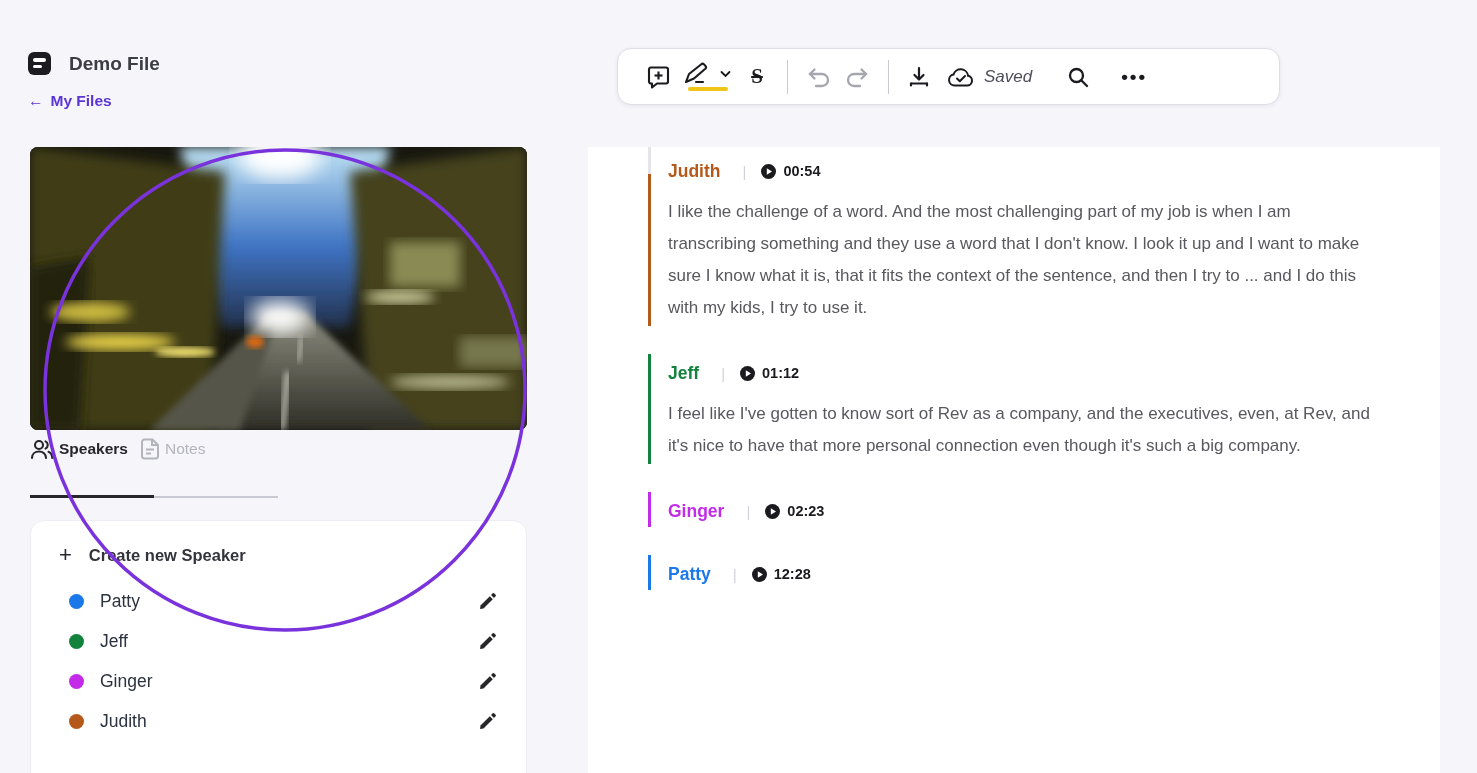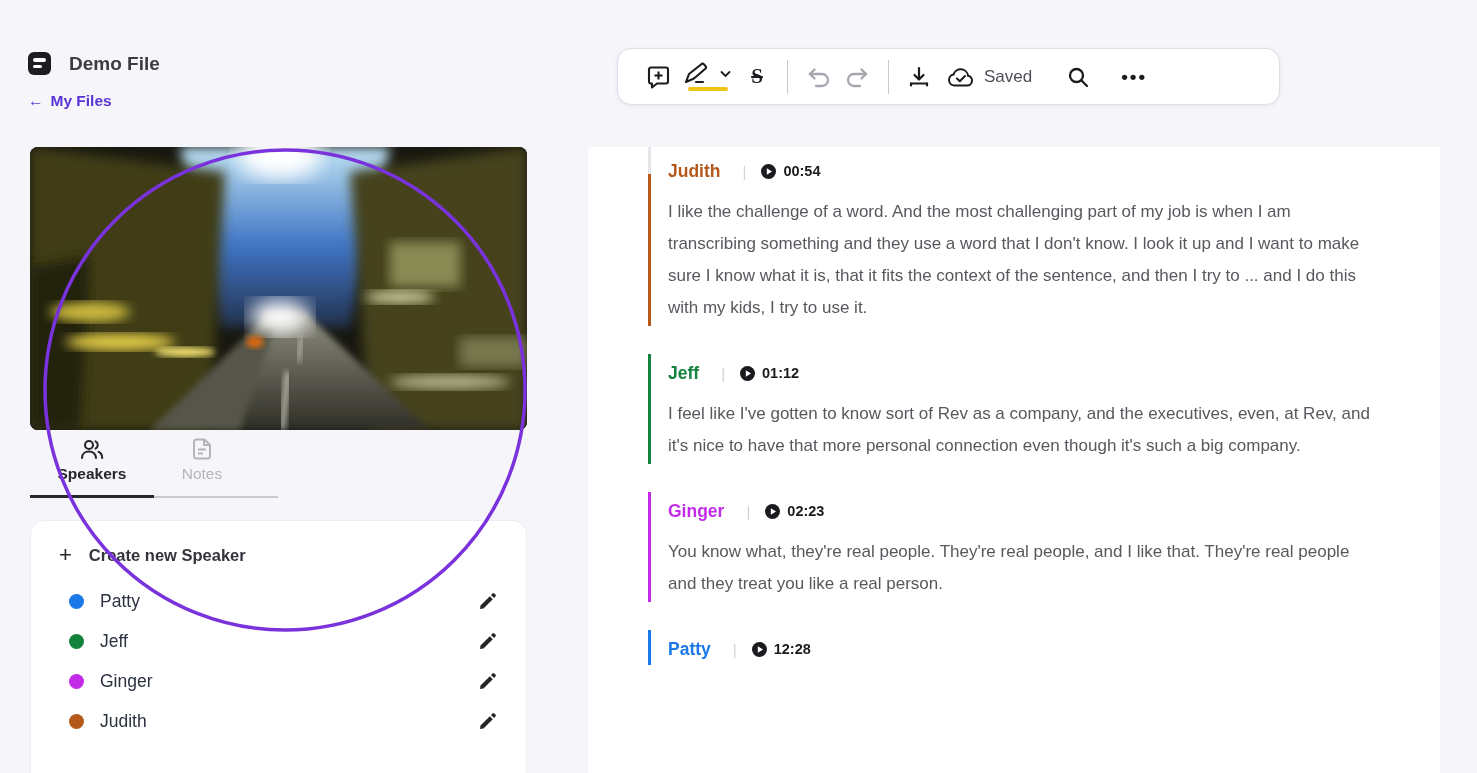--- a/index.html
+++ b/index.html
@@ -24,34 +24,34 @@
 
   
   .toolbar { position:absolute; left:617px; top:48px; width:663px; height:57px;
              background:#fff; border:1px solid #DEDEE8; border-radius:14px;
              box-shadow:0 1px 4px rgba(30,30,60,.07);
              display:flex; align-items:center; padding:0 20px; }
   .tb-btn { display:flex; align-items:center; justify-content:center; height:40px; min-width:40px;
             border-radius:8px; cursor:pointer; color:#1B1B1F; position:relative; }
   .tb-divider { width:1px; height:34px; background:#C9C9D3; margin:0 10px; }
   .tb-saved { display:flex; align-items:center; gap:9px; margin:0 8px; }
-  .tb-saved span { font-size:17px; color:#4E4E59; }
+  .tb-saved span { font-size:17px; color:#4E4E59;font-style:italic; }
   .pen-wrap { display:flex; flex-direction:column; align-items:center; margin:0 6px; cursor:pointer; }
   .pen-underline { width:40px; height:4px; background:#EFC617; border-radius:2px; margin-top:1px; }
   .strike-s { font-size:21px; font-weight:bold; text-decoration:line-through; color:#1B1B1F; font-family:"Liberation Serif", serif; }
   .dots { font-size:19px; font-weight:bold; letter-spacing:2px; color:#1B1B1F; }
   .disabled { color:#A6A6AF; }
 
   
   .video { position:absolute; left:30px; top:147px; width:497px; height:283px;
            border-radius:8px; overflow:hidden; background:#15150d; }
 
   
   .tabs { position:absolute; left:30px; top:438px; width:497px; height:62px; }
-  .tab { position:absolute; top:0; width:124px; display:flex; flex-direction:column; align-items:center; gap:5px;
+  .tab { position:absolute; top:0; width:124px; display:flex; flex-direction:row; align-items:center; gap:5px;
          font-size:15.5px; cursor:pointer; }
   .tab.active { color:#26262B; font-weight:bold; }
   .tab.inactive { color:#B4B4BC; }
   .tab-line { position:absolute; top:58px; left:0; width:248px; height:2px; background:#C9C9D1; }
   .tab-line .active-seg { position:absolute; left:0; top:-1px; width:124px; height:3px; background:#26262B; }
 
   
   .speakers-card { position:absolute; left:30px; top:520px; width:497px; height:290px;
                    background:#fff; border-radius:14px; border:1px solid #EDEDF3; padding:24px 26px 0 28px; }
   .create-row { display:flex; align-items:center; gap:17px; font-size:16.5px; font-weight:bold; color:#34343C; cursor:pointer; }
@@ -312,21 +312,20 @@
       <span class="t-name" style="color: rgb(195, 43, 232);">Ginger</span>
       <span class="t-sep">|</span>
       <span class="t-time">
         <svg width="15" height="15" viewBox="0 0 15 15">
           <circle cx="7.5" cy="7.5" r="7.5" fill="#1B1B1F"></circle>
               <polygon points="5.8,4.2 11,7.5 5.8,10.8" fill="#fff"></polygon>
         </svg>
         <span>02:23</span>
       </span>
     </div>
-    <p class="t-text">You know what, they're real people. They're real people, and I like that. They're real people and they treat you like a real person.</p>
   </div>
 
   <div class="t-block" style="border-left-color: rgb(26, 120, 232);">
     <div class="t-head">
       <span class="t-name" style="color: rgb(26, 120, 232);">Patty</span>
       <span class="t-sep">|</span>
       <span class="t-time">
         <svg width="15" height="15" viewBox="0 0 15 15">
           <circle cx="7.5" cy="7.5" r="7.5" fill="#1B1B1F"></circle>
               <polygon points="5.8,4.2 11,7.5 5.8,10.8" fill="#fff"></polygon>

